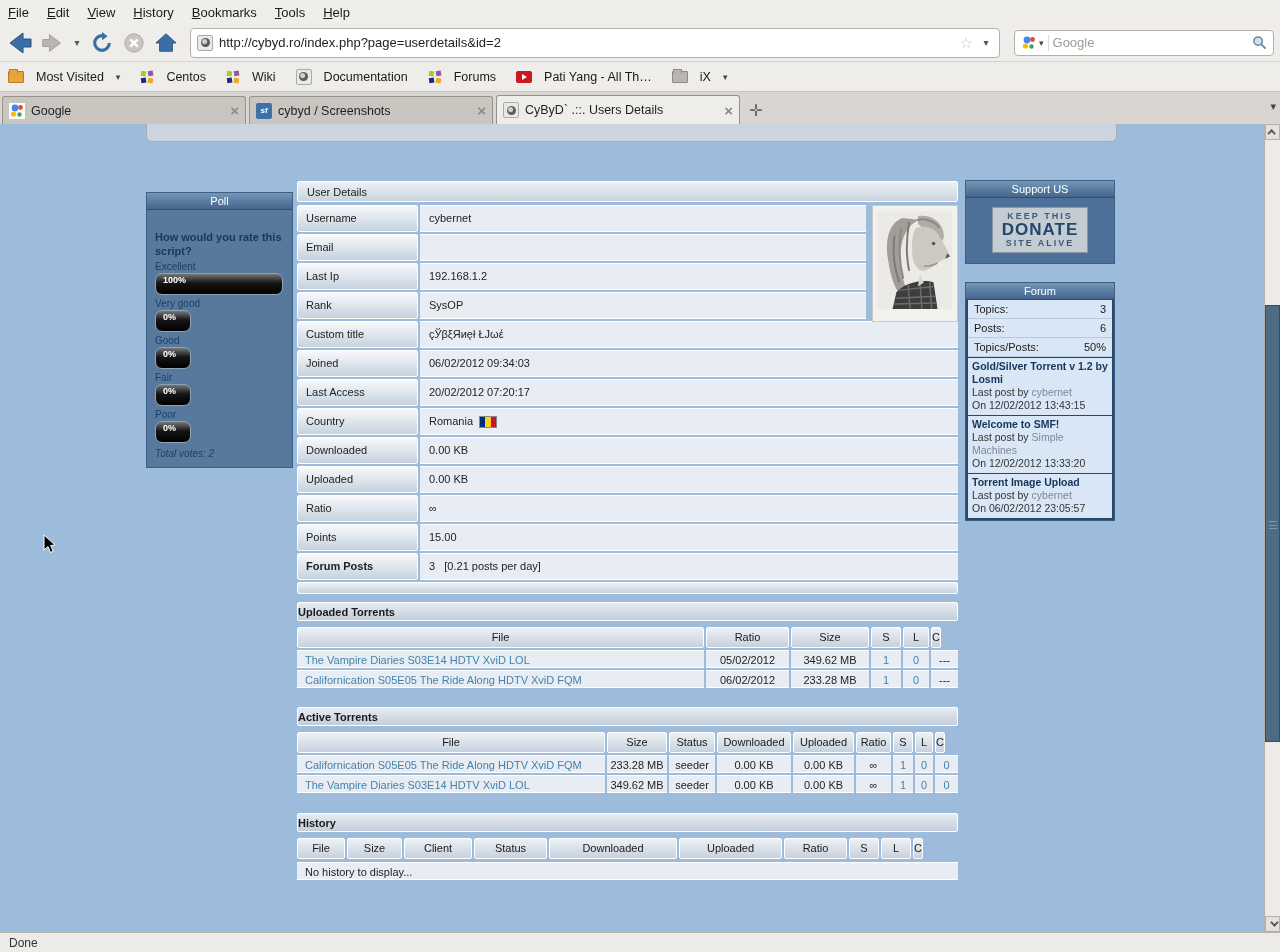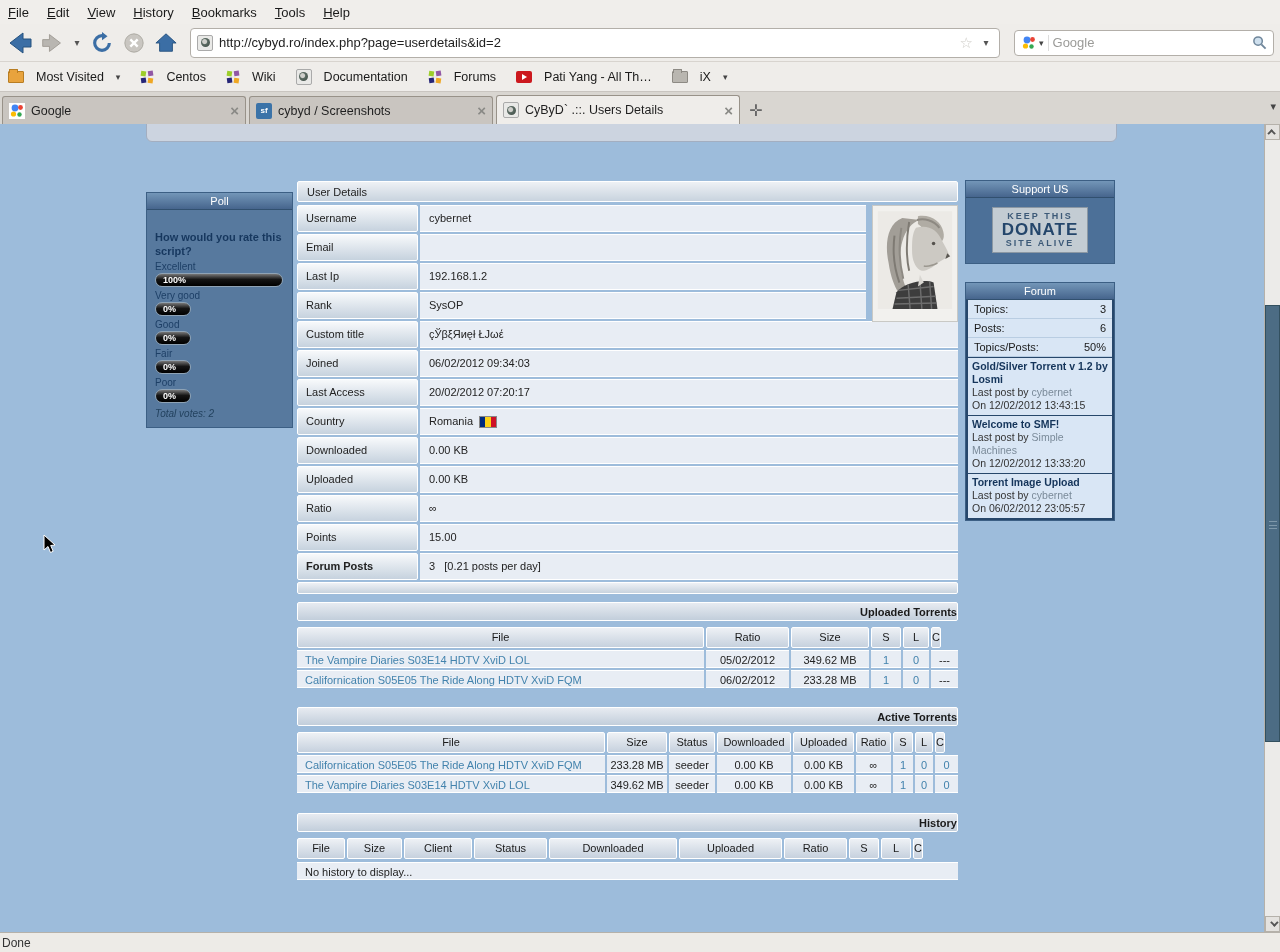--- a/index.html
+++ b/index.html
@@ -69,21 +69,21 @@
   
   .col-left { position:absolute; left:146px; top:56px; width:147px; }
   .lm-box { border:1px solid #3c5f84; }
   .lm-body { background:#7190ab; padding:4px; }
   .lm-inner { background:#8ba6bb; border:1px solid #a9becd; font-size:11px; color:#141414;
     text-align:center; padding:3px 2px; line-height:13px; }
   .poll-box { margin-top:12px; border:1px solid #3c5f84; }
   .poll-body { background:#57799e; padding:8px 8px 8px 8px; }
   .poll-q { font-size:11px; font-weight:bold; color:#16375e; line-height:14px; margin-top:12px; }
   .poll-opt-label { font-size:10px; color:#1d3f66; margin-top:3px; }
-  .poll-bar { height:14px; border-radius:7px; border:1px solid #8fa3b5;
+  .poll-bar { height:22px; border-radius:7px; border:1px solid #8fa3b5;
     background:linear-gradient(#777, #151515 45%, #000); color:#fff; font-size:9px; font-weight:bold;
     line-height:12px; padding-left:7px; margin-top:1px; }
   .poll-bar.full { width:128px; } .poll-bar.small { width:36px; }
   .poll-total { font-size:10px; font-style:italic; color:#23425f; margin-top:5px; }
 
   
   .col-main { position:absolute; left:297px; top:57px; width:661px; }
   .ud-title { height:21px; background:linear-gradient(#eef1f5,#c8d3de); font-size:11px; color:#222;
     line-height:21px; padding-left:9px; border:1px solid #fff; border-radius:2px; }
   .ud-rows { margin-top:3px; position:relative; }
@@ -95,21 +95,21 @@
     font-size:11px; color:#222; line-height:25px; padding-left:9px; white-space:pre; display:flex; align-items:center; gap:6px; }
   .ud-row.short .ud-value { flex:none; width:446px; }
   .flag-ro { width:18px; height:12px; display:inline-flex; border:1px solid #888; }
   .flag-ro i { flex:1; } .flag-ro i:nth-child(1){background:#002b7f;} .flag-ro i:nth-child(2){background:#fcd116;} .flag-ro i:nth-child(3){background:#ce1126;}
   .avatar { position:absolute; right:0; top:0; width:86px; height:117px; background:#f4f3f1;
     border:1px solid #c9c9c5; }
 
   .silver-bar { height:12px; background:linear-gradient(#eef1f5,#c8d3de); border:1px solid #fff; border-radius:2px; margin-top:2px; }
 
   .sec-title { height:19px; background:linear-gradient(#e7ebf1,#c2cedb); border:1px solid #fff; border-radius:2px;
-    font-size:11px; font-weight:bold; color:#1a1a1a; text-align:right; line-height:18px; }
+    font-size:11px; font-weight:bold; color:#1a1a1a; text-align:left; line-height:18px; }
   .t-headrow { display:flex; gap:2px; height:21px; margin-top:6px; }
   .t-hcell { background:linear-gradient(#eef1f5,#c6d1de); border:1px solid #fff; border-radius:2px;
     font-size:11px; color:#1a1a1a; text-align:center; line-height:19px; }
   .t-row { display:flex; gap:2px; height:18px; margin-top:2px; }
   .t-cell { background:#e8edf4; font-size:11px; color:#222; text-align:center; line-height:18px;
     border-top:1px solid #fff; border-bottom:1px solid #fff; white-space:nowrap; overflow:hidden; }
   .t-cell.file { text-align:left; padding-left:8px; }
   a.tlink, .num-link { color:#4383ad; text-decoration:none; }
   .t-cell.last { flex:1; }
   .empty-row { background:#e8edf4; border-top:1px solid #fff; border-bottom:1px solid #fff;
@@ -131,21 +131,21 @@
   .forum-box { margin-top:18px; border:1px solid #3c5f84; }
   .forum-body { background:#d9e6f5; border:2px solid #27476b; border-top:none; }
   .f-stat { display:flex; justify-content:space-between; font-size:11px; color:#1a1a1a;
     padding:3px 6px; border-bottom:1px solid #b9cde2; }
   .f-post { border-top:1px solid #27476b; padding:2px 4px 3px 4px; font-size:10.5px; line-height:13px; color:#333; }
   .f-post .f-title { font-weight:bold; color:#14345a; }
   .f-author { color:#7a8a99; }
 
   
   .statusbar { height:20px; background:#edebe7; border-top:1px solid #b5b1aa; display:flex;
-    align-items:center; font-size:12px; color:#333; padding-left:2px; }
+    align-items:center; font-size:12px; color:#333; padding-left:9px; }
 
   
   .cursor { position:absolute; left:43px; top:410px; }
 
   
   .mini-folder { width:16px; height:12px; background:#e8a33d; border:1px solid #b87d22; border-radius:1px; position:relative; }
   .mini-folder::before { content:""; position:absolute; left:0; top:-3px; width:7px; height:3px; background:#e8a33d; border:1px solid #b87d22; border-bottom:none; border-radius:1px 1px 0 0; }
   .mini-folder.gray { background:#b9b6b0; border-color:#8d8a84; }
   .mini-folder.gray::before { background:#b9b6b0; border-color:#8d8a84; }
   .yt-icon { width:16px; height:12px; background:#cc181e; border-radius:2px; display:flex; align-items:center; justify-content:center; }

